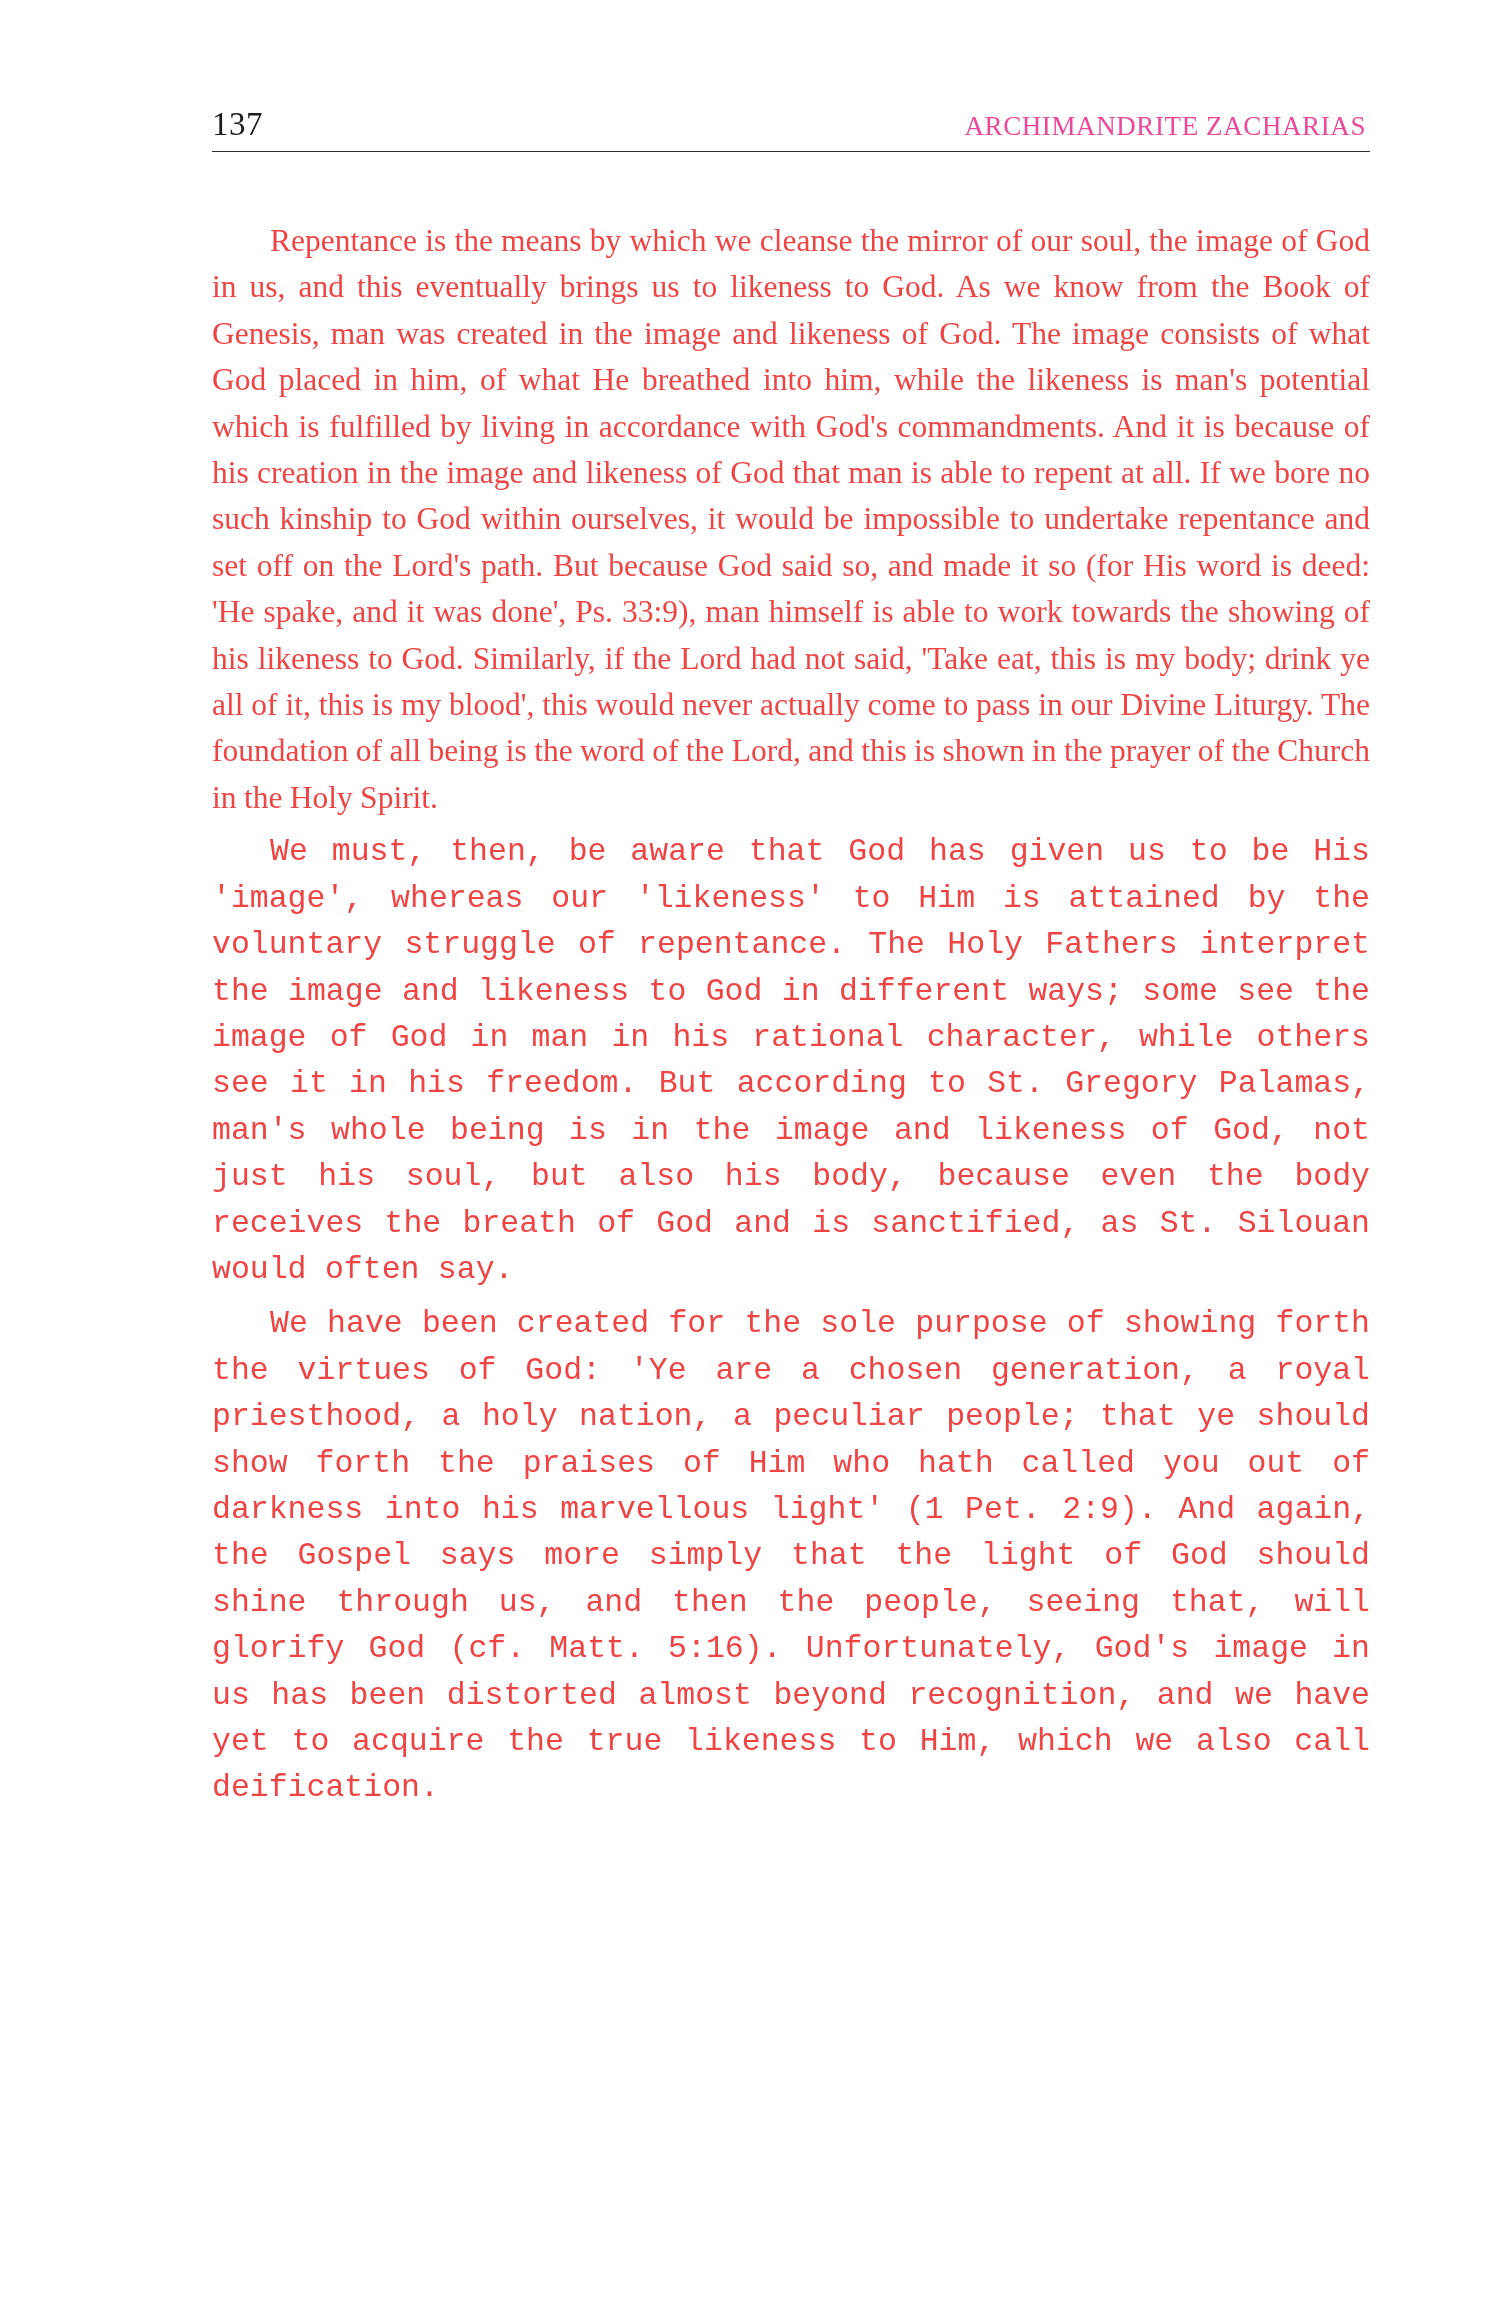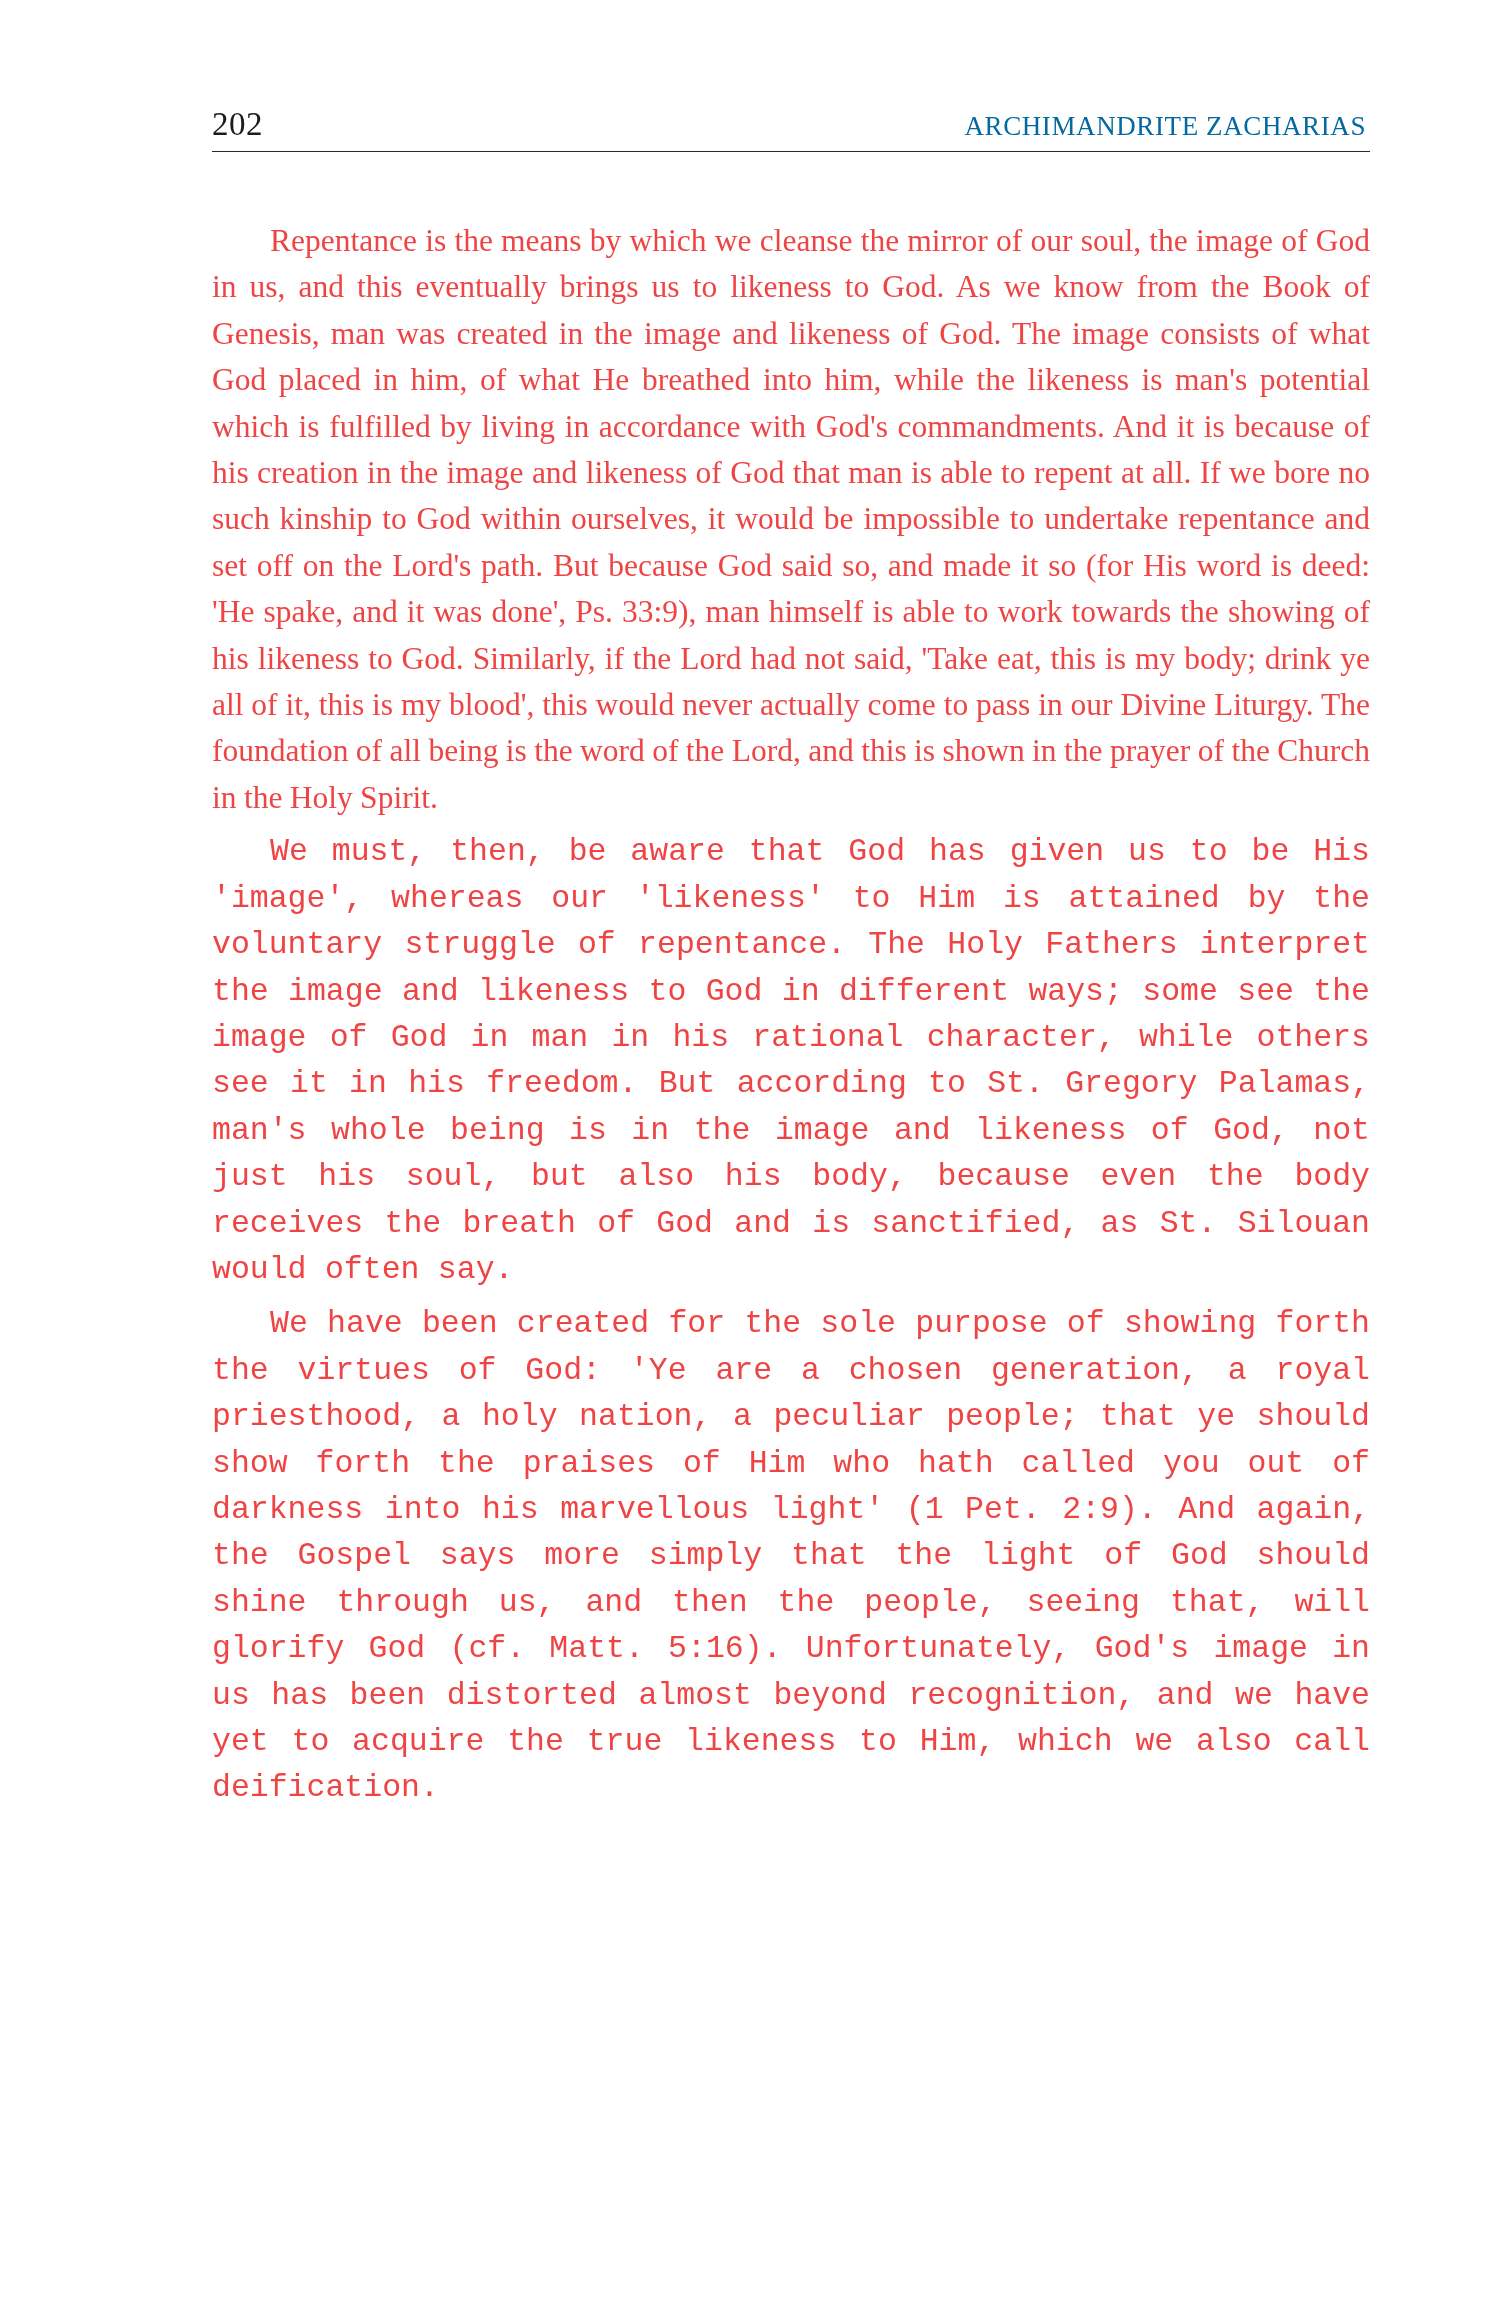--- a/index.html
+++ b/index.html
@@ -45,21 +45,21 @@
   .folio {
     font-size: 33px;
     letter-spacing: 0.5px;
     line-height: 1;
     color: #1c1c1c;
   }
 
   .head-title {
     font-size: 27px;
     line-height: 1;
-    color: #0369a1;
+    color: #ec4899;
     letter-spacing: 0.6px;
     padding-right: 4px;
   }
 
   
   .body-text {
     margin-top: 66px;
     font-size: 31.5px;
     line-height: 46.4px;
     text-align: justify;
@@ -86,21 +86,21 @@
     font-variant: small-caps;
   }
 </style>
 </head>
 <body>
 
 <div class="page">
   <div class="content-area">
 
     <div class="running-head">
-      <span class="folio">202</span>
+      <span class="folio">137</span>
       <span class="head-title sc">ARCHIMANDRITE ZACHARIAS</span>
     </div>
 
     <div class="body-text">
       <p class="tight">Repentance is the means by which we cleanse the mirror of our soul, the image of God in us, and this eventually brings us to likeness to God. As we know from the Book of Genesis, man was created in the image and likeness of God. The image consists of what God placed in him, of what He breathed into him, while the likeness is man's potential which is fulfilled by living in accordance with God's commandments. And it is because of his creation in the image and likeness of God that man is able to repent at all. If we bore no such kinship to God within ourselves, it would be impossible to undertake repentance and set off on the Lord's path. But because God said so, and made it so (for His word is deed: 'He spake, and it was done', Ps. 33:9), man himself is able to work towards the showing of his likeness to God. Similarly, if the Lord had not said, 'Take eat, this is my body; drink ye all of it, this is my blood', this would never actually come to pass in our Divine Liturgy. The foundation of all being is the word of the Lord, and this is shown in the prayer of the Church in the Holy Spirit.</p>
       <p class="tight">We must, then, be aware that God has given us to be His 'image', whereas our 'likeness' to Him is attained by the voluntary struggle of repentance. The Holy Fathers interpret the image and likeness to God in different ways; some see the image of God in man in his rational character, while others see it in his freedom. But according to St. Gregory Palamas, man's whole being is in the image and likeness of God, not just his soul, but also his body, because even the body receives the breath of God and is sanctified, as St. Silouan would often say.</p>
       <p class="tight">We have been created for the sole purpose of showing forth the virtues of God: 'Ye are a chosen generation, a royal priesthood, a holy nation, a peculiar people; that ye should show forth the praises of Him who hath called you out of darkness into his marvellous light' (1 Pet. 2:9). And again, the Gospel says more simply that the light of God should shine through us, and then the people, seeing that, will glorify God (cf. Matt. 5:16). Unfortunately, God's image in us has been distorted almost beyond recognition, and we have yet to acquire the true likeness to Him, which we also call deification.</p>
     </div>
 
   </div>

